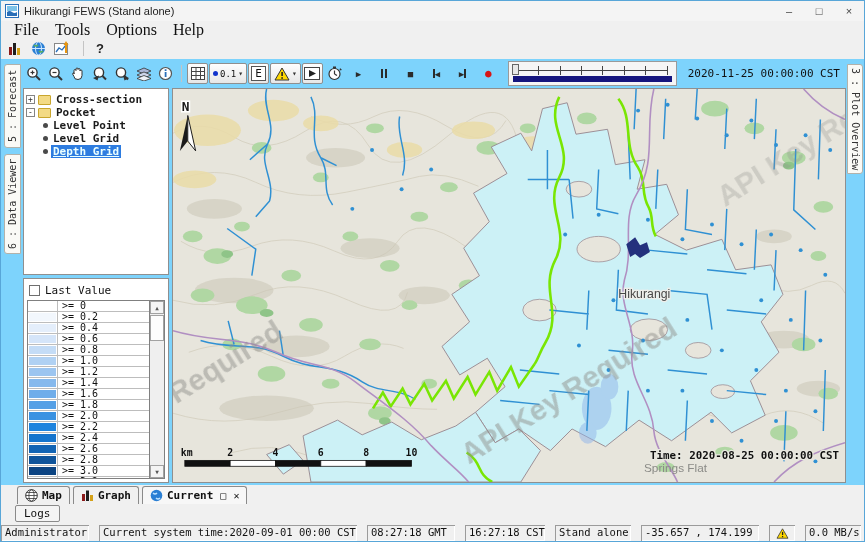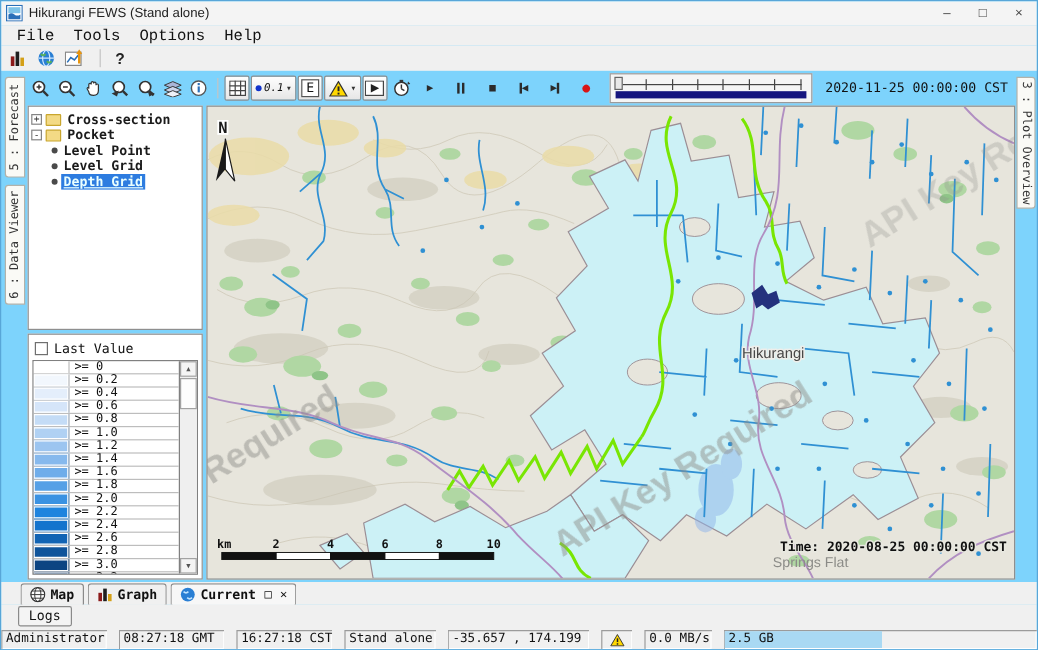--- a/index.html
+++ b/index.html
@@ -8,41 +8,41 @@
     width:865px; height:542px; background:#7dd3fc; border:1px solid #58a6d8;
     font-family:"DejaVu Sans Mono", monospace; font-size:11px; color:#111;
     display:flex; flex-direction:column; overflow:hidden; position:relative;
   }
   
   .titlebar { height:20px; display:flex; align-items:center; gap:5px; padding-left:4px; background:#f4f4f4; flex:0 0 auto; }
   .titlebar .title { font-family:"Liberation Sans", sans-serif; font-size:11px; color:#222; }
   .win-controls { margin-left:auto; display:flex; height:100%; }
   .win-btn { width:30px; display:flex; align-items:center; justify-content:center; font-family:"Liberation Sans",sans-serif; font-size:11px; color:#444; }
   
-  .menubar { height:17px; display:flex; align-items:center; padding-left:5px; font-family:Liberation Mono, monospace; font-size:13px; background:#f0f0f0; flex:0 0 auto; }
+  .menubar { height:17px; display:flex; align-items:center; padding-left:5px; font-family:Liberation Serif, serif; font-size:16px; background:#f0f0f0; flex:0 0 auto; }
   .menu-item { padding:1px 8px; }
   
   .toolbar1 { height:21px; display:flex; align-items:center; gap:8px; padding-left:6px; background:#f0f0f0; flex:0 0 auto; }
   .t1sep { width:1px; height:15px; background:#c4c4c4; margin:0 4px; }
   .help-q { font-weight:bold; font-size:13px; font-family:"Liberation Sans",sans-serif; color:#222; }
   
   .body { flex:1 1 auto; display:flex; min-height:0; }
   .strip-left { width:20px; flex:0 0 auto; display:flex; flex-direction:column; align-items:flex-end; gap:6px; padding-top:5px; }
   .strip-right { width:17px; flex:0 0 auto; display:flex; flex-direction:column; padding-top:5px; }
   .vtab { background:#fafaf6; border:1px solid #b2b2aa; font-size:10px; color:#333;
           display:flex; align-items:center; justify-content:center; width:17px; }
   .vtab.left { writing-mode:vertical-rl; transform:rotate(180deg); border-radius:0 3px 3px 0; }
   .vtab.right { writing-mode:vertical-rl; border-radius:0 3px 3px 0; width:16px; }
   .vtab.h84 { height:84px; } .vtab.h100 { height:100px; } .vtab.h110 { height:110px; }
   .center { flex:1 1 auto; display:flex; flex-direction:column; min-width:0; }
   
   .toolbar2 { height:29px; display:flex; align-items:center; gap:1px; padding:2px 3px 2px 2px; flex:0 0 auto; }
   .tbtn { width:21px; height:21px; display:flex; align-items:center; justify-content:center; flex:0 0 auto; }
   .tbtn.box { border:1px solid #8f8f8f; border-radius:2px; background:linear-gradient(#fefefe,#e6e6e6); }
-  .tbtn.wide { width:auto; padding:0 3px; gap:2px;font-style:italic; }
+  .tbtn.wide { width:auto; padding:0 3px; gap:2px; }
   .t2sep { width:1px; height:17px; background:#c4c4c4; margin:0 4px; flex:0 0 auto; }
   .pb { width:19px; height:19px; display:flex; align-items:center; justify-content:center; color:#2b2b2b; font-size:9px; flex:0 0 auto; margin:0 3px; }
   .pb .bar { width:2px; height:9px; background:#2b2b2b; }
   .pb.pause { gap:2px; }
   .pb.rec { color:#d81414; font-size:11px; }
   .dd { font-size:8px; color:#333; }
   .bluedot { width:5px; height:5px; border-radius:50%; background:#1133cc; }
   .timeline { flex:1 1 auto; height:25px; border:1px solid #9a9a9a; background:#f5f5f5; margin:0 6px; position:relative; min-width:120px; }
   .tl-track { position:absolute; left:8px; right:8px; top:8px; height:1px; background:#444; }
   .tl-ticks { position:absolute; left:8px; right:8px; top:4px; height:9px; display:flex; justify-content:space-between; }
@@ -629,20 +629,21 @@
       <span class="tab-ctl">✕</span>
     </div>
   </div>
 
   <div class="logsrow">
     <span class="logsbtn">Logs</span>
   </div>
 
   <div class="statusbar">
     <span class="scell" style="width:88px">Administrator</span>
+    <span class="scell" style="width:258px">Current system time:2020-09-01 00:00 CST</span>
     <span class="scell" style="width:88px">08:27:18 GMT</span>
     <span class="scell" style="width:80px">16:27:18 CST</span>
     <span class="scell" style="width:76px">Stand alone</span>
     <span class="scell" style="width:118px">-35.657 , 174.199</span>
     <span class="scell" style="width:26px; display:flex; align-items:center; justify-content:center;">
       <svg class="icon-svg" width="13" height="11" viewBox="0 0 16 14">
           <polygon points="8,1 15,13 1,13" fill="#ffd800" stroke="#333" stroke-width="1"></polygon>
           <rect x="7.3" y="5" width="1.6" height="4" fill="#222"></rect>
           <rect x="7.3" y="10.2" width="1.6" height="1.6" fill="#222"></rect>
         </svg>

